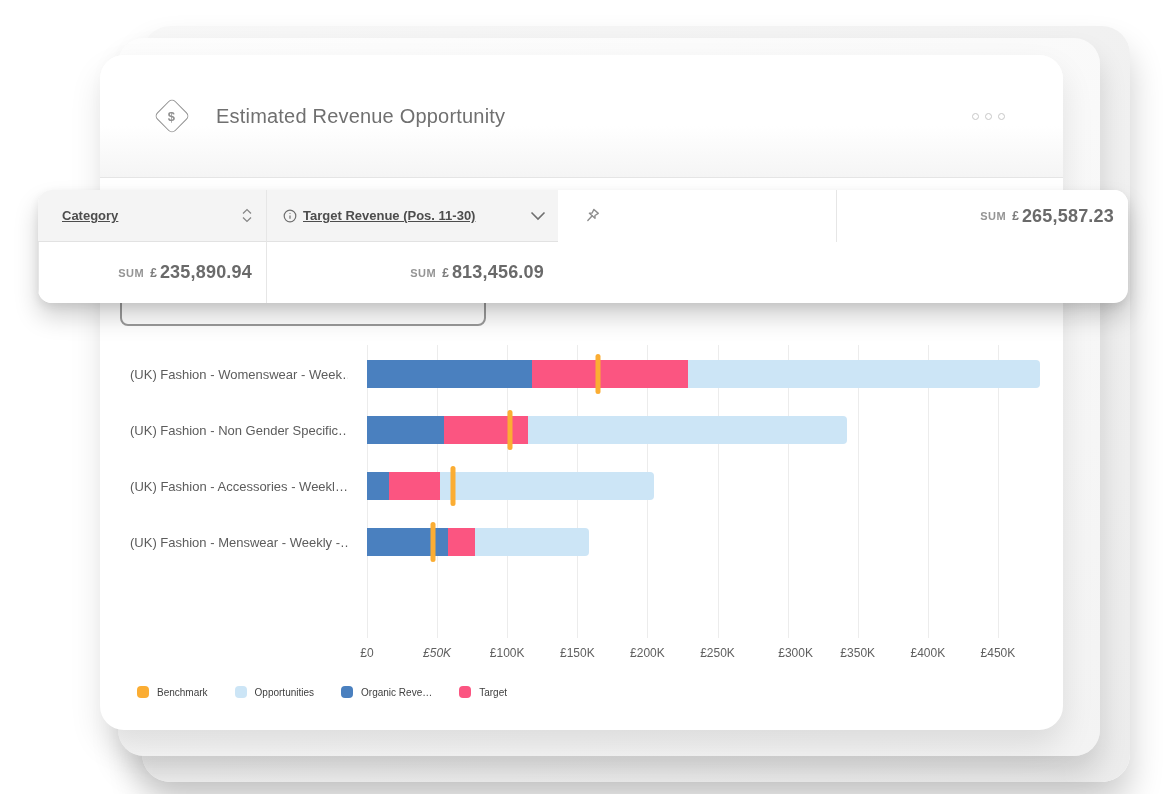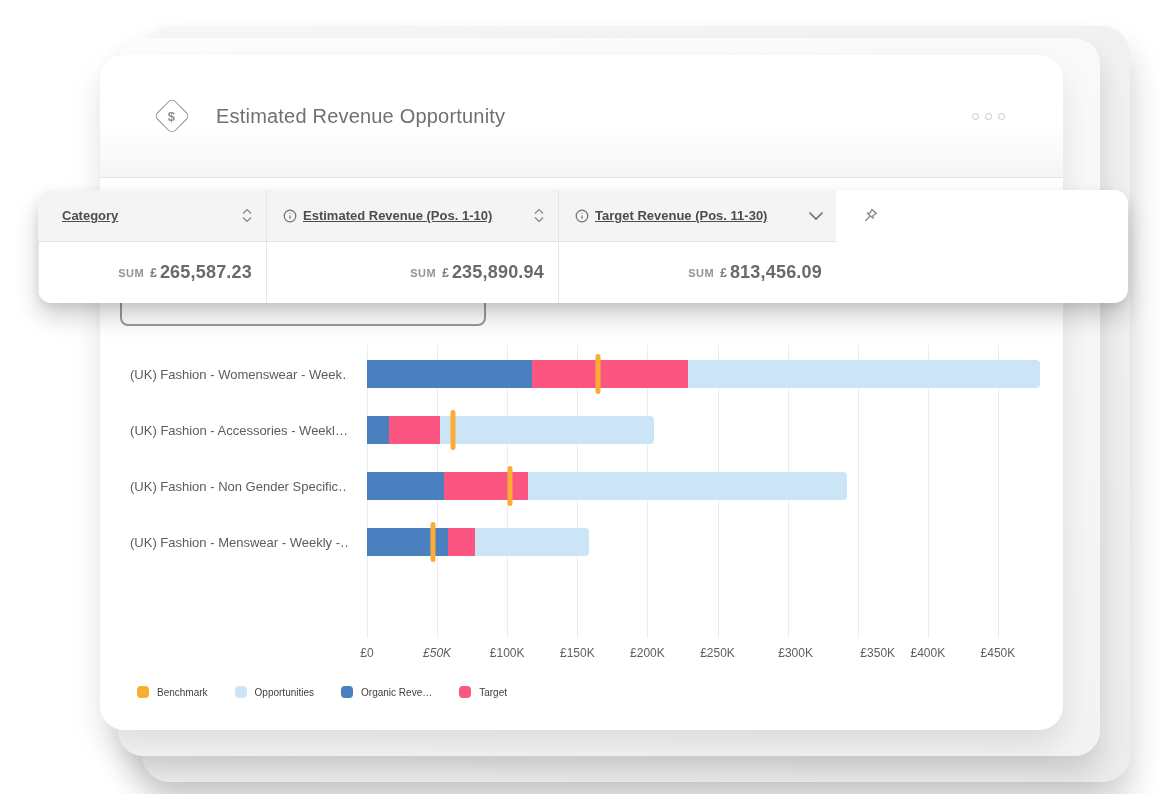--- a/index.html
+++ b/index.html
@@ -94,56 +94,56 @@
         <div class="chart-row">
           <div class="row-label">(UK) Fashion - Womenswear - Week…</div>
           <div class="row-track">
             <div class="seg" style="width: 24.5833%; background: rgb(74, 128, 191);"></div>
             <div class="seg" style="width: 23.125%; background: rgb(251, 85, 129);"></div>
             <div class="seg last" style="width: 52.2917%; background: rgb(204, 229, 246);"></div>
             <div class="bench-tick" style="left: 34.375%; background: rgb(251, 173, 51);"></div>
           </div>
         </div>
         <div class="chart-row">
+          <div class="row-label">(UK) Fashion - Non Gender Specific…</div>
+          <div class="row-track">
+            <div class="seg" style="width: 11.4583%; background: rgb(74, 128, 191);"></div>
+            <div class="seg" style="width: 12.5%; background: rgb(251, 85, 129);"></div>
+            <div class="seg last" style="width: 47.2917%; background: rgb(204, 229, 246);"></div>
+            <div class="bench-tick" style="left: 21.25%; background: rgb(251, 173, 51);"></div>
+          </div>
+        </div>
+        <div class="chart-row">
           <div class="row-label">(UK) Fashion - Accessories - Weekl…</div>
           <div class="row-track">
             <div class="seg" style="width: 3.33333%; background: rgb(74, 128, 191);"></div>
             <div class="seg" style="width: 7.5%; background: rgb(251, 85, 129);"></div>
             <div class="seg last" style="width: 31.875%; background: rgb(204, 229, 246);"></div>
             <div class="bench-tick" style="left: 12.7083%; background: rgb(251, 173, 51);"></div>
-          </div>
-        </div>
-        <div class="chart-row">
-          <div class="row-label">(UK) Fashion - Non Gender Specific…</div>
-          <div class="row-track">
-            <div class="seg" style="width: 11.4583%; background: rgb(74, 128, 191);"></div>
-            <div class="seg" style="width: 12.5%; background: rgb(251, 85, 129);"></div>
-            <div class="seg last" style="width: 47.2917%; background: rgb(204, 229, 246);"></div>
-            <div class="bench-tick" style="left: 21.25%; background: rgb(251, 173, 51);"></div>
           </div>
         </div>
         <div class="chart-row">
           <div class="row-label">(UK) Fashion - Menswear - Weekly -…</div>
           <div class="row-track">
             <div class="seg" style="width: 12.0833%; background: rgb(74, 128, 191);"></div>
             <div class="seg" style="width: 3.95833%; background: rgb(251, 85, 129);"></div>
             <div class="seg last" style="width: 16.875%; background: rgb(204, 229, 246);"></div>
             <div class="bench-tick" style="left: 9.79167%; background: rgb(251, 173, 51);"></div>
           </div>
         </div>
       </div>
     <div class="axis-row">
         <div class="tick" style="left: 0%;">£0</div>
         <div class="tick" style="left: 10.4167%; font-style: italic;">£50K</div>
         <div class="tick" style="left: 20.8333%;">£100K</div>
         <div class="tick" style="left: 31.25%;">£150K</div>
         <div class="tick" style="left: 41.6667%;">£200K</div>
         <div class="tick" style="left: 52.0833%;">£250K</div>
         <div class="tick" style="left: 62.5%; margin-left: 8px;">£300K</div>
-        <div class="tick" style="left: 72.9167%; margin-left: 20px;">£350K</div>
+        <div class="tick" style="left: 72.9167%;">£350K</div>
         <div class="tick" style="left: 83.3333%;">£400K</div>
         <div class="tick" style="left: 93.75%;">£450K</div>
       </div>
     <div class="legend">
         <div class="legend-item">
           <span class="legend-swatch" style="background: rgb(251, 173, 51);"></span>
           <span>Benchmark</span>
         </div>
         <div class="legend-item">
           <span class="legend-swatch" style="background: rgb(204, 229, 246);"></span>
@@ -171,36 +171,20 @@
       </span>
     </div>
     <div class="th">
       <span class="info-ic">
         <svg width="14" height="14" viewBox="0 0 14 14" fill="none" stroke="#6f6f6f" stroke-width="1.2">
             <circle cx="7" cy="7" r="5.8"></circle>
             <line x1="7" y1="6.4" x2="7" y2="9.8"></line>
             <circle cx="7" cy="4.3" r="0.6" fill="#6f6f6f" stroke="none"></circle>
           </svg>
       </span>
-      <span class="th-label">Estimated Revenue (Pos. 1-10)</span>
-      <span class="sort-ic">
-        <svg width="14" height="17" viewBox="0 0 14 17" fill="none" stroke="#858585" stroke-width="1.2">
-            <polyline points="3,6.5 7,2.5 11,6.5"></polyline>
-            <polyline points="3,10.5 7,14.5 11,10.5"></polyline>
-          </svg>
-      </span>
-    </div>
-    <div class="th">
-      <span class="info-ic">
-        <svg width="14" height="14" viewBox="0 0 14 14" fill="none" stroke="#6f6f6f" stroke-width="1.2">
-            <circle cx="7" cy="7" r="5.8"></circle>
-            <line x1="7" y1="6.4" x2="7" y2="9.8"></line>
-            <circle cx="7" cy="4.3" r="0.6" fill="#6f6f6f" stroke="none"></circle>
-          </svg>
-      </span>
       <span class="th-label">Target Revenue (Pos. 11-30)</span>
       <span class="sort-ic">
         <svg width="16" height="10" viewBox="0 0 16 10" fill="none" stroke="#6f6f6f" stroke-width="1.6">
             <polyline points="1.5,1.5 8,8 14.5,1.5"></polyline>
           </svg>
       </span>
     </div>
 
     <div class="td first">
       <span style="display:flex;">

